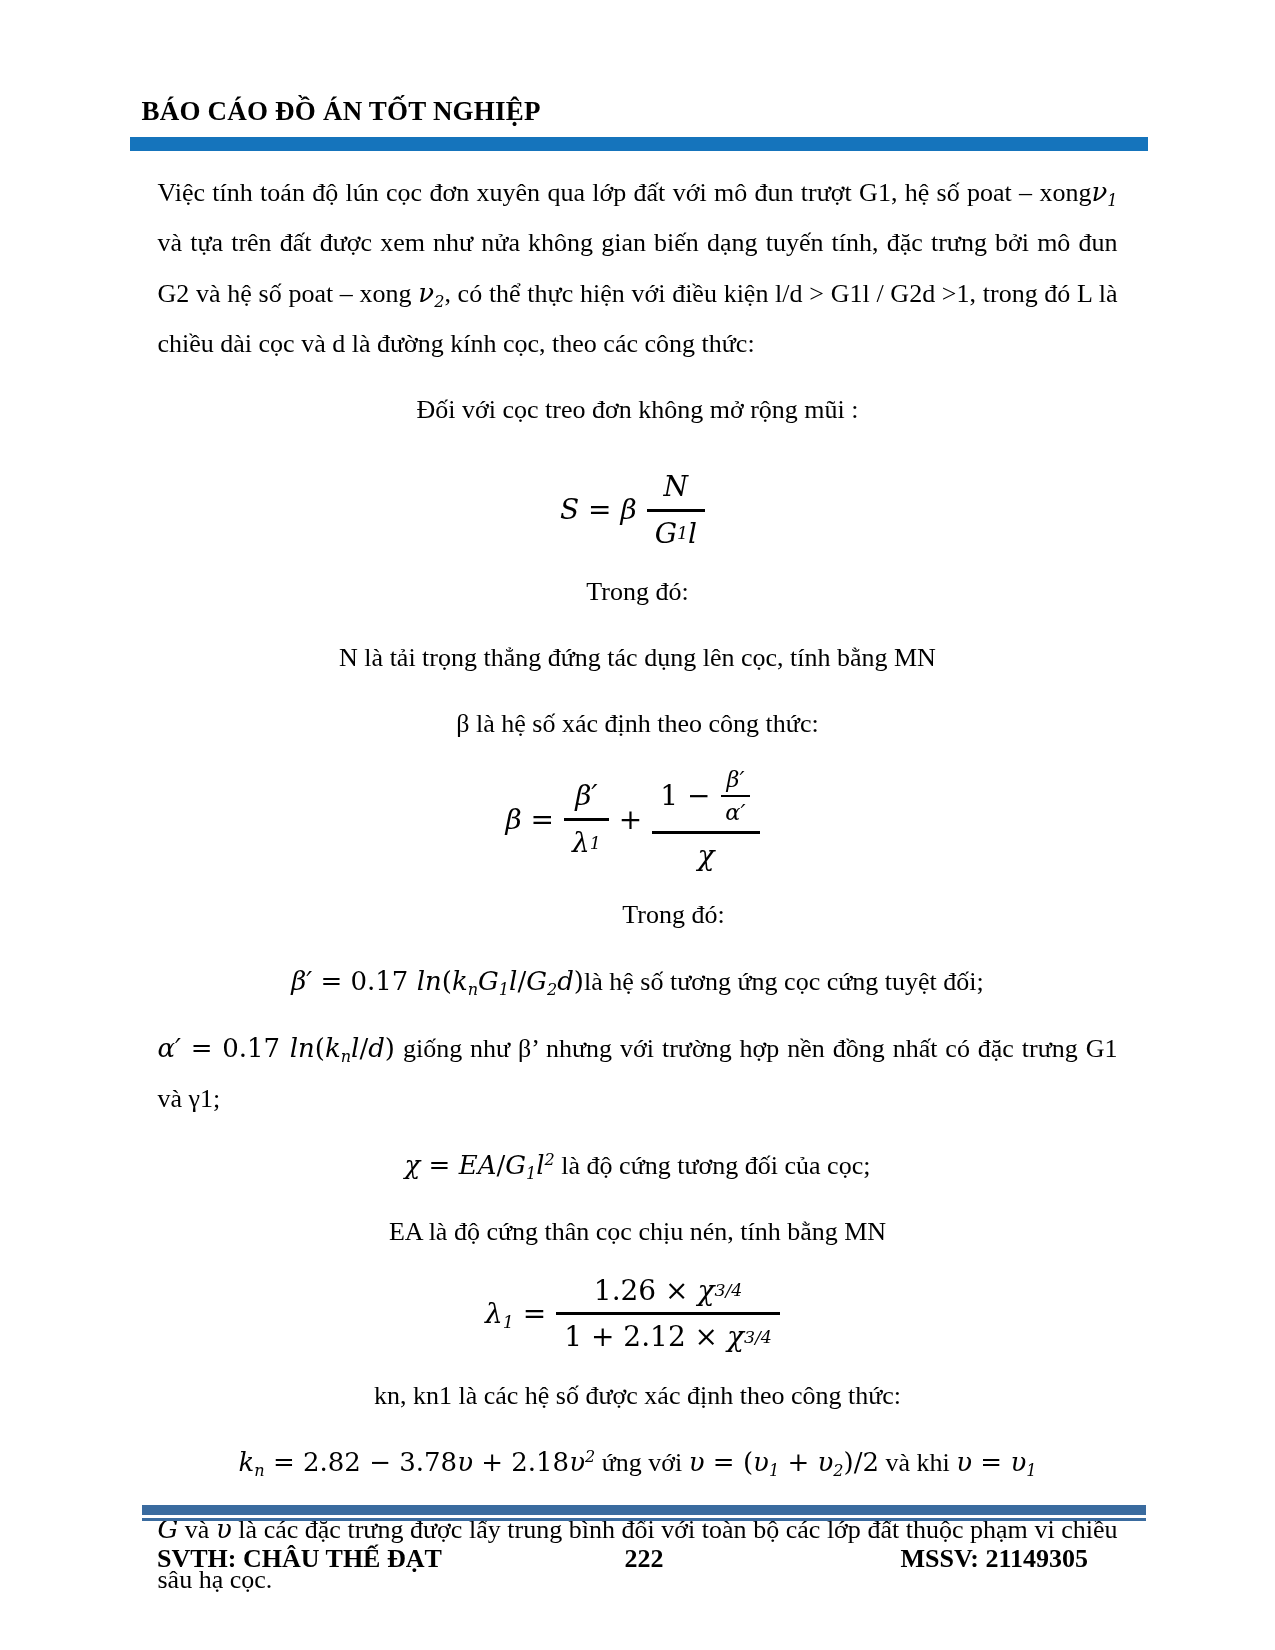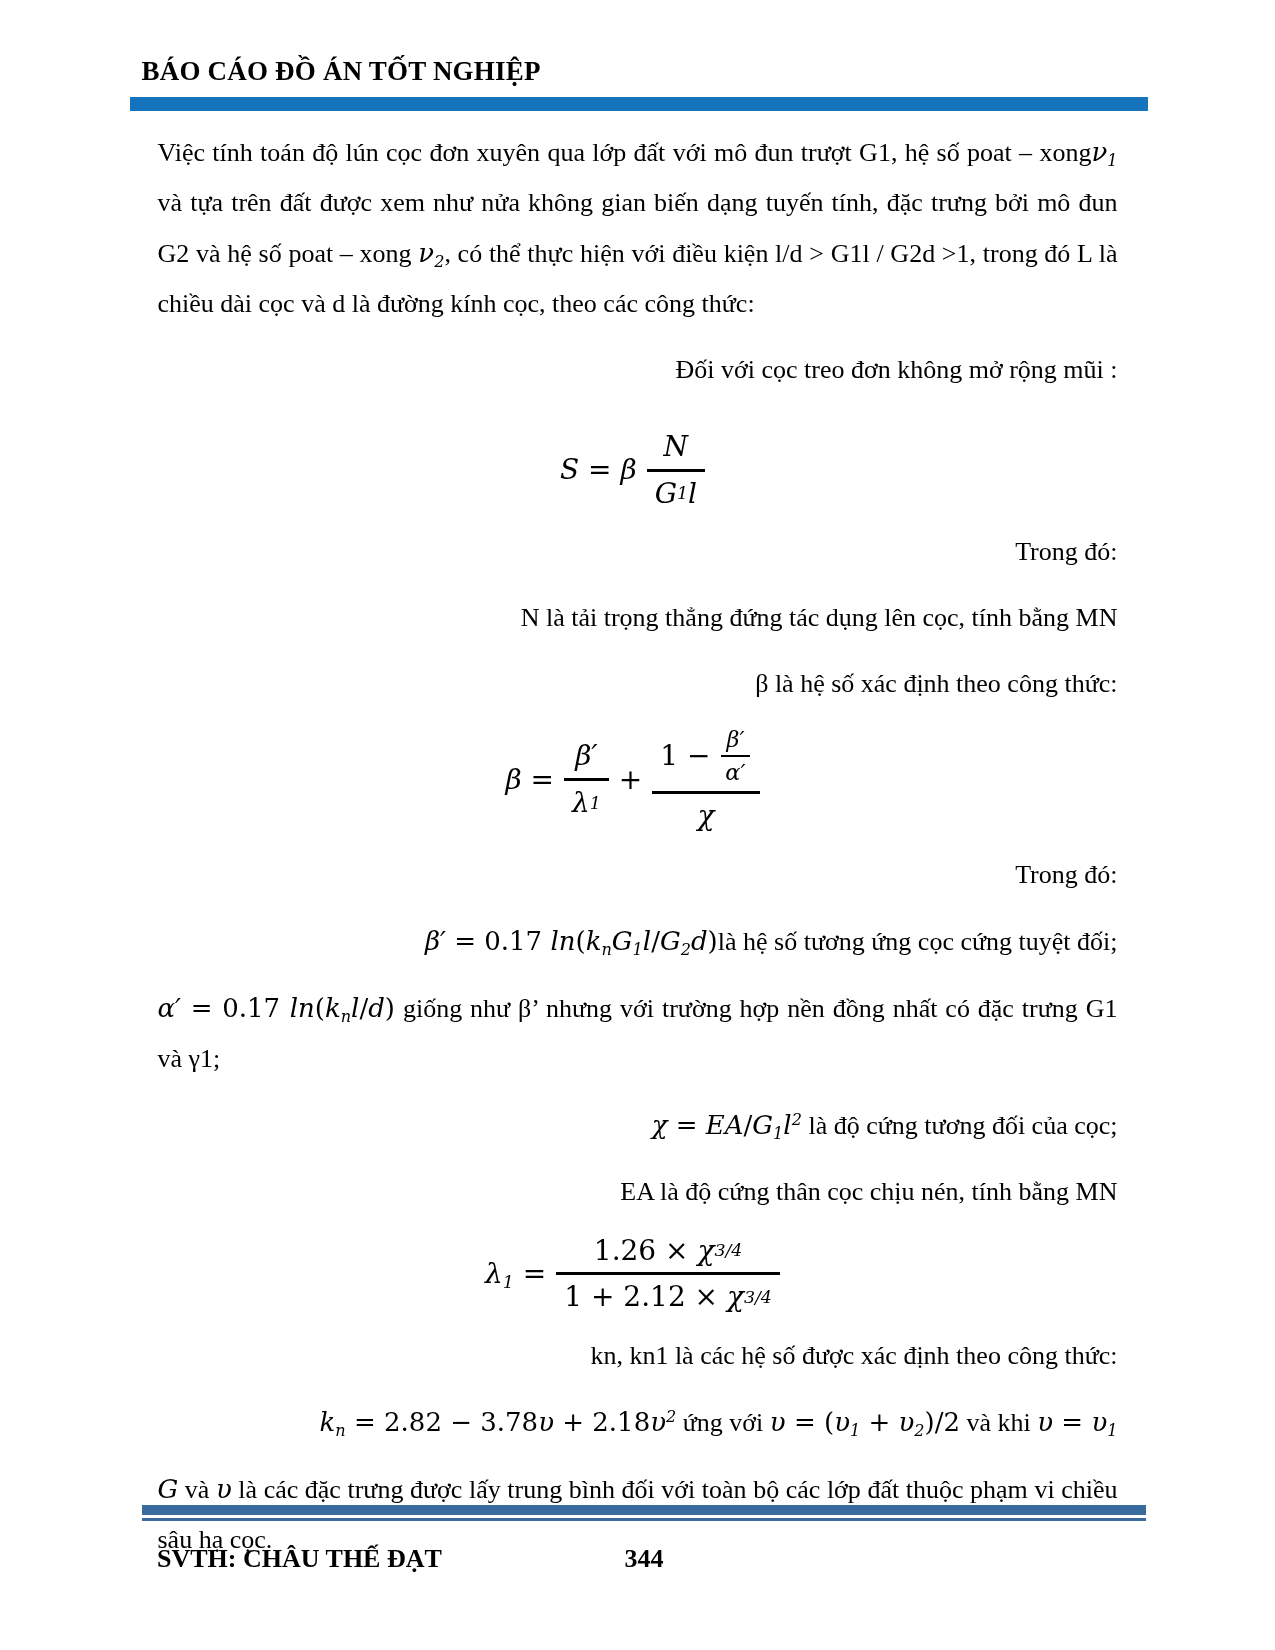--- a/index.html
+++ b/index.html
@@ -8,28 +8,28 @@
     width: 1275px; height: 1650px;
     background: #ffffff;
     margin: 0 auto;
     overflow: hidden;
     font-family: "Liberation Serif", "DejaVu Serif", serif;
     color: #000;
   }
   .content { width: 992px; margin: 0 auto; }
 
   
-  .hdr { display:flex; justify-content:space-between; align-items:baseline; padding-top:56px; }
+  .hdr { display:flex; justify-content:space-between; align-items:baseline; padding-top:96px; }
   .hdr .t { font-weight:bold; font-size:27px; letter-spacing:0.2px; white-space:nowrap; }
   .hdr-rule { height:14px; margin:10px -14px 0 -12px; }
 
   
   .body-txt { margin-top:16px; font-size:26px; }
   p.line { margin:16px; line-height:50px; text-align:justify; }
-  p.nojust { text-align:right; }
+  p.nojust { text-align:center; }
   .indent { padding-left:72px; }
 
   
   .mi { font-family:"DejaVu Serif", serif; font-style:italic; }
   .mr { font-family:"DejaVu Serif", serif; font-style:normal; }
   .mt { font-family:"Liberation Serif", "DejaVu Serif", serif; font-style:normal; }
   .mathline sub, .mathline sup, .formula sub, .formula sup {
     font-family:"DejaVu Serif", serif; font-style:italic; font-size:62%; line-height:0;
   }
   .mathline sub, .formula sub { vertical-align:-0.3em; }
@@ -140,16 +140,17 @@
       <p class="line mathline"><span class="mi">G</span><span class="mt"> và </span><span class="mi">υ</span><span class="mt"> là các đặc trưng được lấy trung bình đối với toàn bộ các lớp đất thuộc phạm vi chiều sâu hạ cọc.</span></p>
 
     </div>
   </div>
 
   <div class="ftr">
     <div class="bar-thick" style="background: rgb(58, 107, 159);"></div>
     <div class="bar-thin" style="background: rgb(58, 107, 159);"></div>
     <div class="row">
       <span class="l">SVTH: CHÂU THẾ ĐẠT</span>
-      <span class="c">344</span>
+      <span class="c">222</span>
+      <span class="r">MSSV: 21149305</span>
     </div>
   </div>
 </div>
 
 </body></html>

